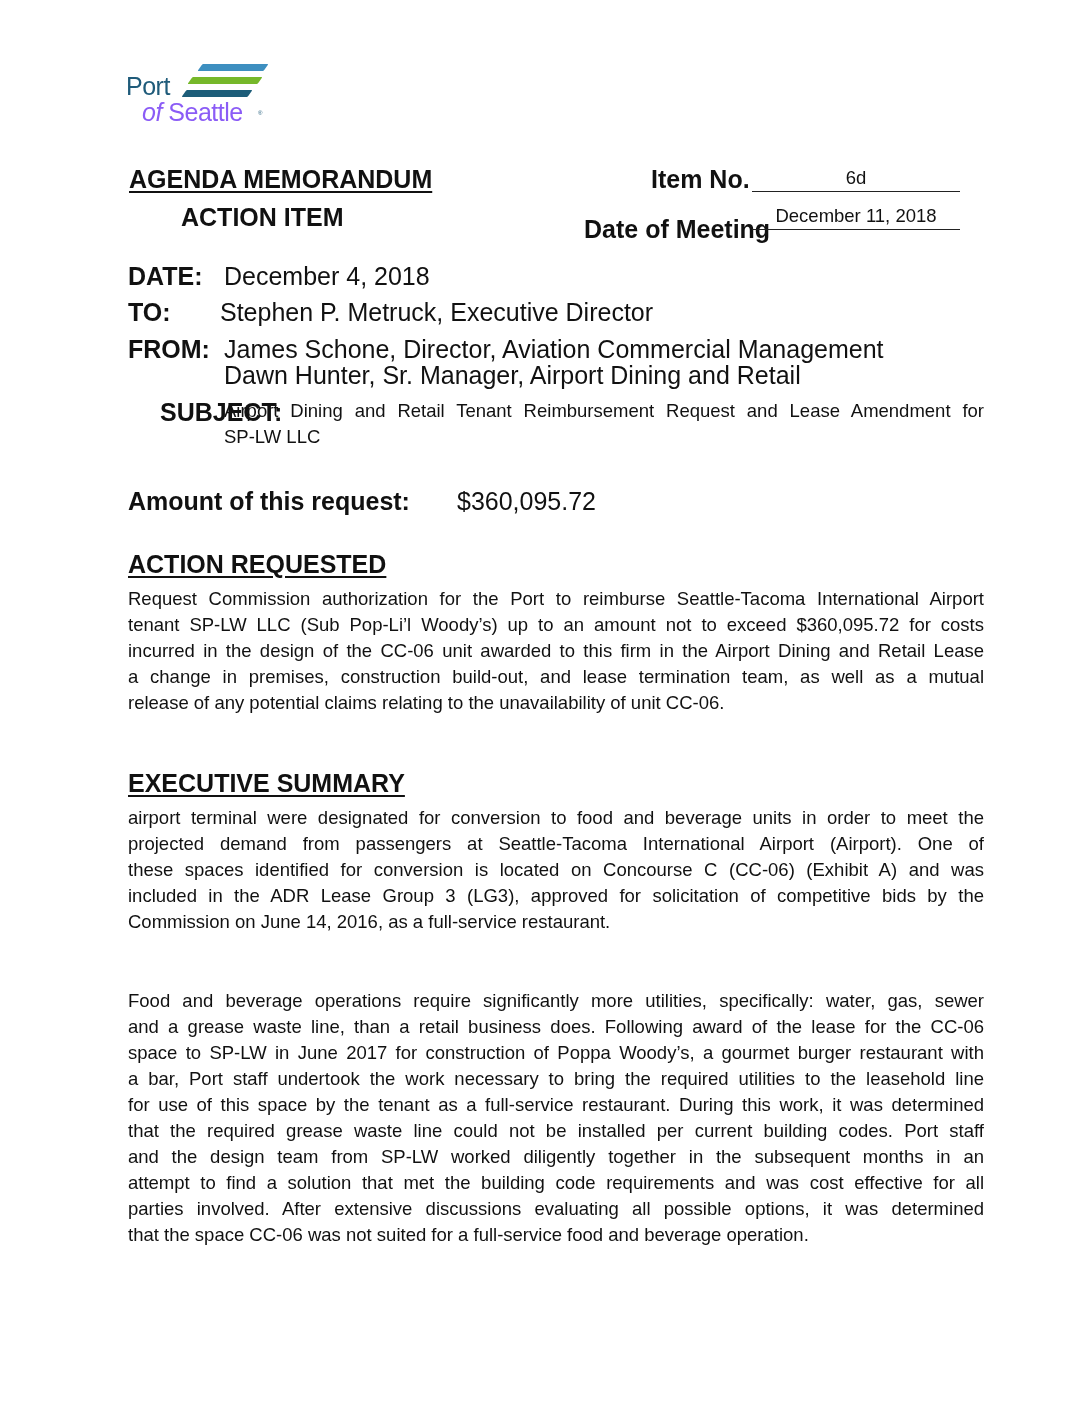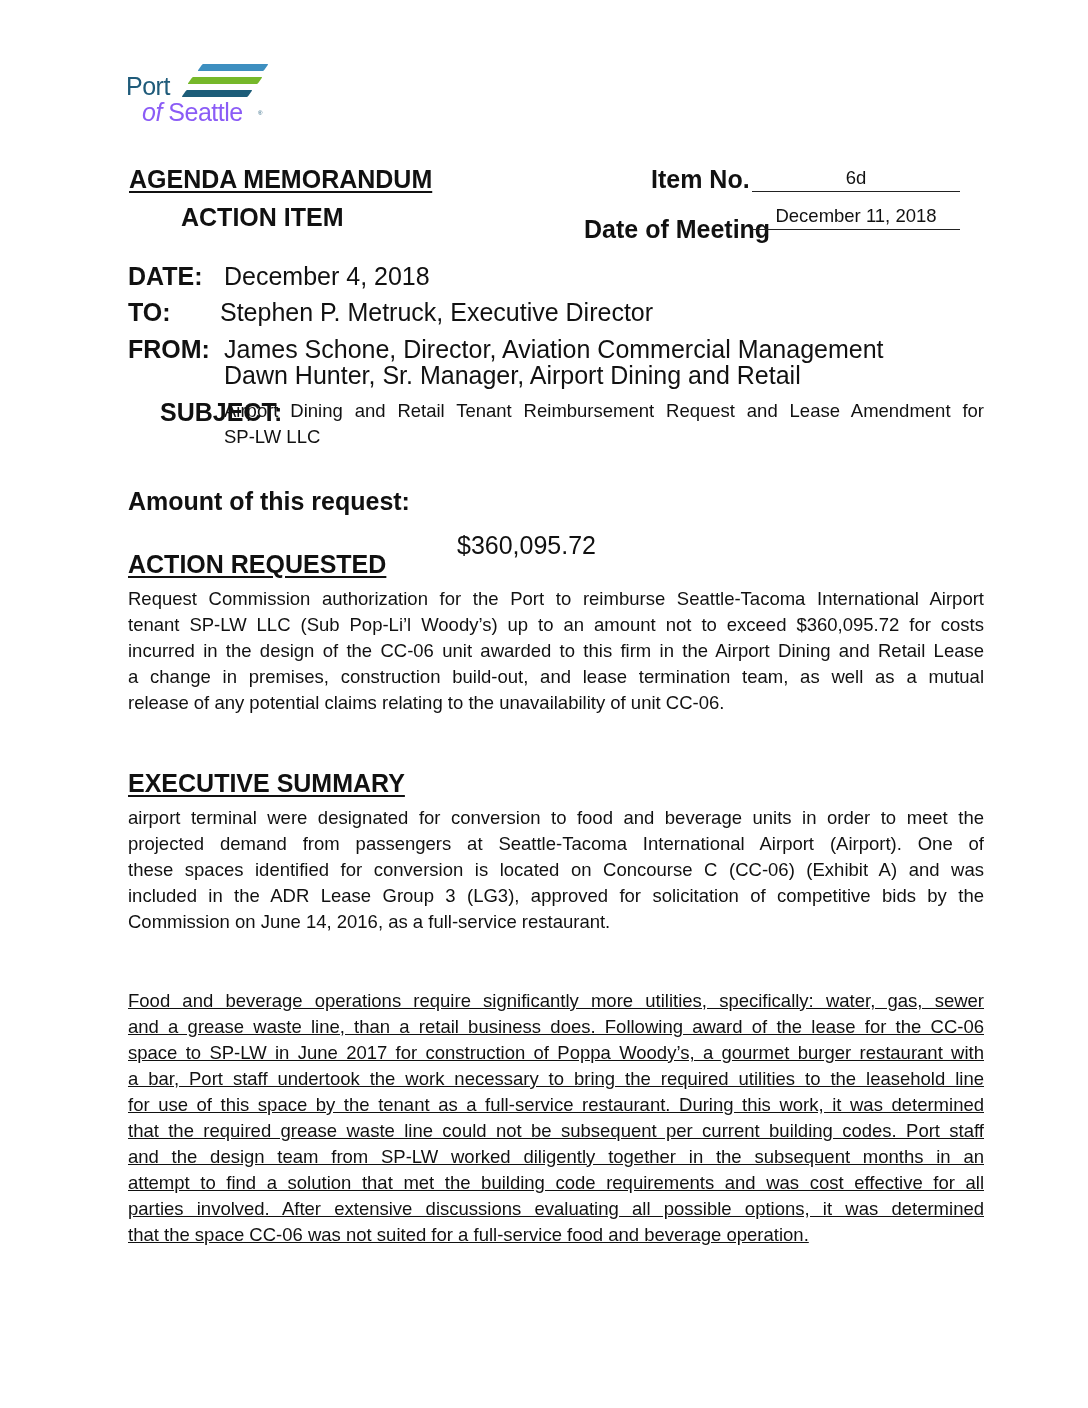--- a/index.html
+++ b/index.html
@@ -54,44 +54,44 @@
 <div class="abs" style="left:224px; top:338px;">James Schone, Director, Aviation Commercial Management</div>
 <div class="abs" style="left:224px; top:364px;">Dawn Hunter, Sr. Manager, Airport Dining and Retail</div>
 
 <div class="abs b" style="left:128px; top:401px;margin-left:32px;">SUBJECT:</div>
 <div class="para" style="left:224px; width:760px; top:398px;">
   <span class="ln"><span style="white-space: nowrap;">Airport Dining and Retail Tenant Reimbursement Request and Lease Amendment for</span></span>
   <span class="ln last"><span style="white-space: nowrap;">SP-LW LLC</span></span>
 </div>
 
 <div class="abs b" style="left:128px; top:490px;">Amount of this request:</div>
-<div class="abs" style="left:457px; top:490px;margin-top:44px;">$360,095.72</div>
+<div class="abs" style="left:457px; top:490px;">$360,095.72</div>
 
 <div class="abs b u" style="left:128px; top:553px;">ACTION REQUESTED</div>
 <div class="para" style="top:586px;">
   <span class="ln"><span style="white-space: nowrap;">Request Commission authorization for the Port to reimburse Seattle-Tacoma International Airport</span></span>
   <span class="ln"><span style="white-space: nowrap;">tenant SP-LW LLC (Sub Pop-Li’l Woody’s) up to an amount not to exceed $360,095.72 for costs</span></span>
   <span class="ln"><span style="white-space: nowrap;">incurred in the design of the CC-06 unit awarded to this firm in the Airport Dining and Retail Lease</span></span>
   <span class="ln"><span style="white-space: nowrap;">a change in premises, construction build-out, and lease termination team, as well as a mutual</span></span>
   <span class="ln last"><span style="white-space: nowrap;">release of any potential claims relating to the unavailability of unit CC-06.</span></span>
 </div>
 
 <div class="abs b u" style="left:128px; top:772px;">EXECUTIVE SUMMARY</div>
 <div class="para" style="top:805px;">
   <span class="ln"><span style="white-space: nowrap;">airport terminal were designated for conversion to food and beverage units in order to meet the</span></span>
   <span class="ln"><span style="white-space: nowrap;">projected demand from passengers at Seattle-Tacoma International Airport (Airport).  One of</span></span>
   <span class="ln"><span style="white-space: nowrap;">these spaces identified for conversion is located on Concourse C (CC-06) (Exhibit A) and was</span></span>
   <span class="ln"><span style="white-space: nowrap;">included in the ADR Lease Group 3 (LG3), approved for solicitation of competitive bids by the</span></span>
   <span class="ln last"><span style="white-space: nowrap;">Commission on June 14, 2016, as a full-service restaurant.</span></span>
 </div>
 
-<div class="para" style="top:988px;text-decoration:underline;">
+<div class="para" style="top:988px;">
   <span class="ln"><span style="white-space: nowrap;">Food and beverage operations require significantly more utilities, specifically: water, gas, sewer</span></span>
   <span class="ln"><span style="white-space: nowrap;">and a grease waste line, than a retail business does.  Following award of the lease for the CC-06</span></span>
   <span class="ln"><span style="white-space: nowrap;">space to SP-LW in June 2017 for construction of Poppa Woody’s, a gourmet burger restaurant with</span></span>
   <span class="ln"><span style="white-space: nowrap;">a bar, Port staff undertook the work necessary to bring the required utilities to the leasehold line</span></span>
   <span class="ln"><span style="white-space: nowrap;">for use of this space by the tenant as a full-service restaurant.  During this work, it was determined</span></span>
-  <span class="ln"><span style="white-space: nowrap;">that the required grease waste line could not be subsequent per current building codes.  Port staff</span></span>
+  <span class="ln"><span style="white-space: nowrap;">that the required grease waste line could not be installed per current building codes.  Port staff</span></span>
   <span class="ln"><span style="white-space: nowrap;">and the design team from SP-LW worked diligently together in the subsequent months in an</span></span>
   <span class="ln"><span style="white-space: nowrap;">attempt to find a solution that met the building code requirements and was cost effective for all</span></span>
   <span class="ln"><span style="white-space: nowrap;">parties involved.  After extensive discussions evaluating all possible options, it was determined</span></span>
   <span class="ln last"><span style="white-space: nowrap;">that the space CC-06 was not suited for a full-service food and beverage operation.</span></span>
 </div>
 
 </body></html>

